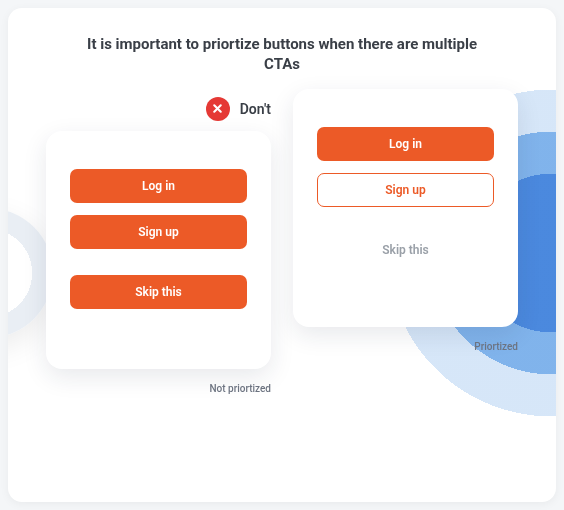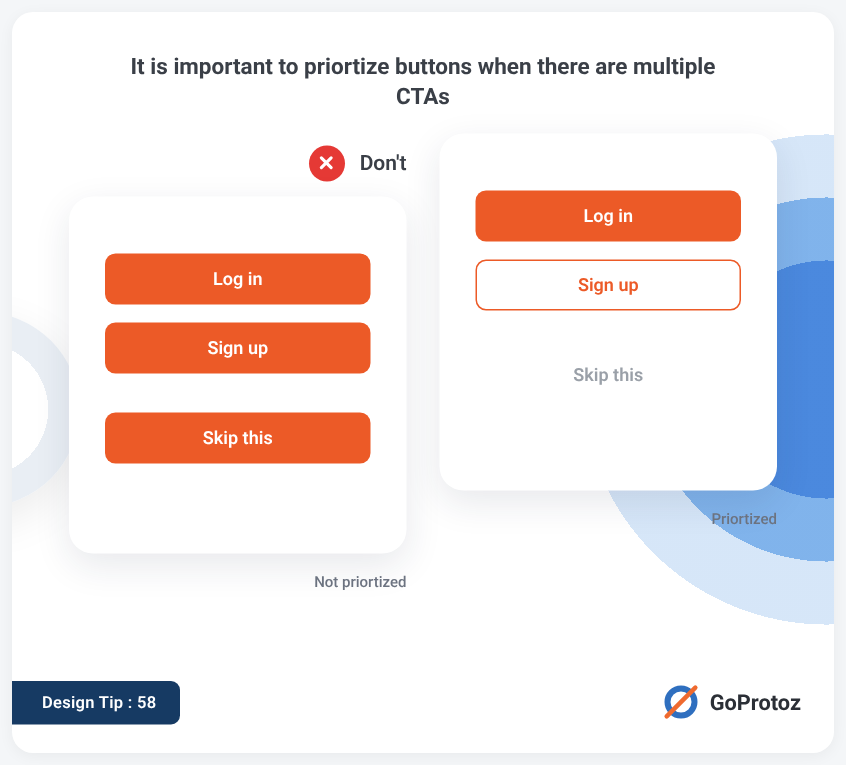--- a/index.html
+++ b/index.html
@@ -218,24 +218,14 @@
       <div class="card">
         <div class="btn btn-primary">Log in</div>
         <div class="btn btn-outline">Sign up</div>
         <div class="btn btn-link gap-lg">Skip this</div>
       </div>
       <div class="caption">Priortized</div>
     </div>
 
   </div>
 
-  <div class="footer">
-    <div class="tip-badge">Design Tip : 58</div>
-    <div class="brand">
-      <span class="logo">
-        <span class="ring"></span>
-        <span class="stem"></span>
-      </span>
-      <span class="name">GoProtoz</span>
-    </div>
-  </div>
 
 </div>
 
 </body></html>

